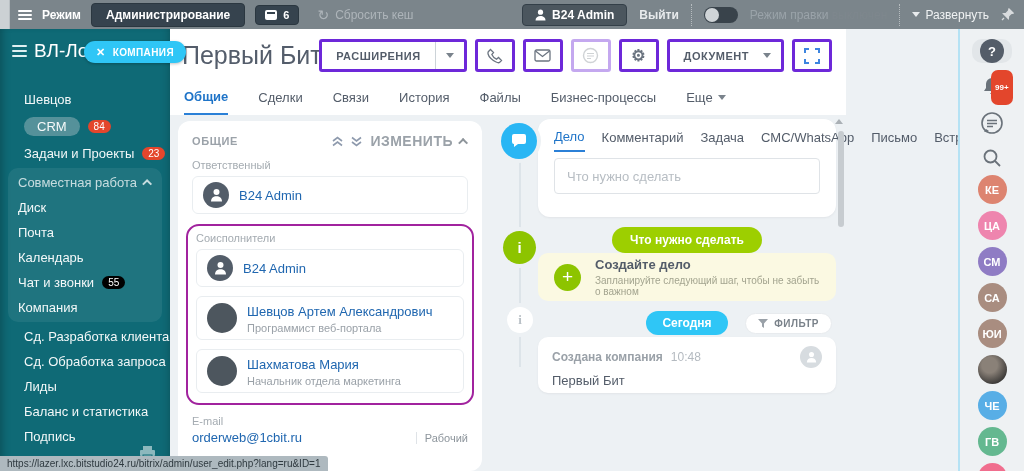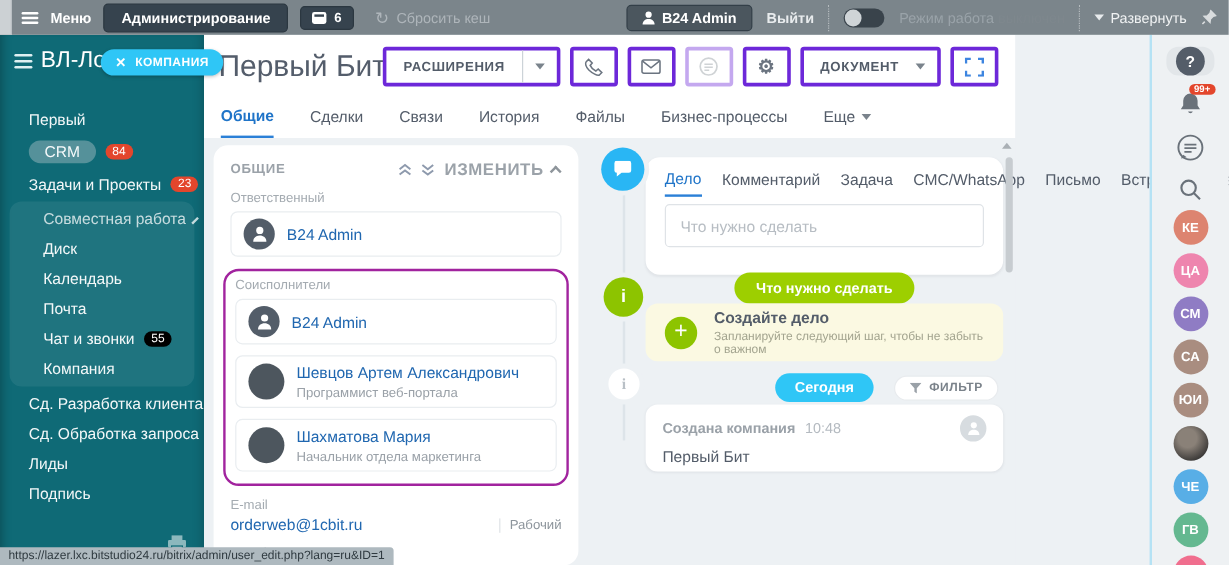--- a/index.html
+++ b/index.html
@@ -44,21 +44,21 @@
   .sb-company { position:absolute; left:84px; top:12px; height:22px; border-radius:13px; padding:0 12px;
                 display:flex; align-items:center; gap:7px; color:#fff; font-size:10px; font-weight:bold;
                 letter-spacing:.4px; cursor:pointer; box-shadow:0 1px 3px rgba(0,0,0,.25); }
   .sb-company .x { font-size:11px; font-weight:bold; }
   .sb-menu { margin-top:14px; }
   .sb-item { padding:5px 10px 5px 24px; color:rgba(255,255,255,.95); font-size:13px; display:flex;
              align-items:center; gap:8px; cursor:pointer; white-space:nowrap; }
   .sb-item .pill { background:rgba(200,210,213,.38); padding:2px 13px; border-radius:12px; }
   .sb-badge { font-size:10px; font-weight:normal; color:#fff; padding:1px 6px; border-radius:9px; }
   .sb-group { margin:2px 8px; padding:2px 0; background:rgba(255,255,255,.07); border-radius:10px; }
-  .sb-group .sb-item { padding-left:28px; }
+  .sb-group .sb-item { padding-left:10px; }
   .sb-group-head { color:rgba(255,255,255,.75); }
   .chev { display:inline-block; width:7px; height:7px; border-left:2px solid currentColor; border-top:2px solid currentColor; }
   .chev.up { transform:rotate(45deg) translateY(2px); }
   .sb-printer { position:absolute; right:14px; bottom:10px; opacity:.65; cursor:pointer; }
 
   
   .main { position:absolute; left:170px; top:29px; width:676px; height:442px; }
   .m-header { position:absolute; left:0; top:0; right:0; height:86px; background:#fff; }
   .m-title-row { position:absolute; left:12px; top:12px; display:flex; align-items:center; gap:10px; }
   .m-title { font-size:25px; font-weight:400; color:#545d6b; }
@@ -100,21 +100,21 @@
   .phone-lnk { border-bottom:1px dashed #8fb4dd; }
 
   
   .tl-line { position:absolute; left:349px; top:26px; width:2px; height:226px; background:#dde4e9; }
   .tl-dot { position:absolute; border-radius:50%; display:flex; align-items:center; justify-content:center; z-index:2; }
   .tl-chat { left:331px; top:8px; width:36px; height:36px; background:#29b6f4; box-shadow:0 0 0 4px #edf1f4; }
   .tl-green { left:333px; top:116px; width:33px; height:33px; background:#8dc400; color:#fff; font-weight:bold;
               font-size:15px; box-shadow:0 0 0 4px #edf1f4; }
   .tl-gray { left:337px; top:192px; width:26px; height:26px; background:#fff; color:#b9c0c6; font-size:13px;
              font-weight:bold; box-shadow:0 0 0 4px #edf1f4; font-family:"Liberation Serif",serif; }
-  .card-activity { position:absolute; left:368px; top:16px; right:10px; height:98px; background:#fff;
+  .card-activity { position:absolute; left:368px; top:4px; right:10px; height:98px; background:#fff;
                    border-radius:12px; padding:10px 16px; box-shadow:0 1px 2px rgba(83,92,105,.08); }
   .tl-tabs { display:flex; align-items:center; gap:17px; }
   .tl-tab { font-size:13px; color:#535c69; padding-bottom:6px; cursor:pointer; display:flex; gap:4px; align-items:center;}
   .tl-tab.active { color:#1f74c8; border-bottom:2px solid #2b80d7; }
   .tl-tab.more { margin-left:auto; }
   .todo-input { width:100%; margin-top:6px; height:36px; border:1px solid #dfe3e7; border-radius:4px;
                 padding:0 12px; font-size:13px; color:#535c69; font-family:"Liberation Sans",sans-serif; outline:none; }
   .todo-input::placeholder { color:#b7bdc3; }
   .green-row { position:absolute; left:368px; right:10px; top:112px; display:flex; justify-content:center; }
   .green-btn { color:#fff; font-size:12px; font-weight:bold; padding:6px 18px; border-radius:16px;
@@ -146,40 +146,40 @@
   
   .rightbar { position:absolute; right:0; top:29px; width:66px; height:442px; background:#eef1f3;
               border-left:2px solid #b5e2f4; display:flex; flex-direction:column; align-items:center;
               padding-top:10px; overflow:hidden; }
   .rb-help-wrap { width:40px; height:40px; background:#e2e6e9; border-radius:10px; display:flex;
                   align-items:center; justify-content:center; cursor:pointer; }
   .rb-help { width:24px; height:24px; border-radius:50%; background:#545d69; color:#fff; font-size:13px;
              font-weight:bold; display:flex; align-items:center; justify-content:center; }
   .rb-icon { margin-top:13px; position:relative; cursor:pointer; }
   .rb-badge { position:absolute; top:-6px; left:10px; color:#fff; font-size:8px; font-weight:bold;
-              padding:0 4px; border-radius:7px; }
+              padding:13px 4px; border-radius:7px; }
   .rb-avatar { width:29px; height:29px; border-radius:50%; color:#fff; font-size:11px; font-weight:bold;
                display:flex; align-items:center; justify-content:center; margin-top:7px; flex:none; cursor:pointer; }
   .rb-avatar.photo { background:radial-gradient(circle at 40% 35%, #8a8178 0 30%, #3c3a38 75%); }
 
   
   .statusbar { position:absolute; left:0; bottom:0; height:15px; background:#aeb9bf; color:#2f3a40;
                font-size:10px; padding:2px 7px 0 7px; border-radius:0 3px 0 0; z-index:50; white-space:nowrap; }
 </style>
 </head>
 <body>
 
 <div class="topbar">
   <div class="tb-strip"></div>
   <div class="tb-burger">
       <i></i>
       <i></i>
       <i></i>
     </div>
-  <span class="tb-menu">Меню</span>
+  <span class="tb-menu">Режим</span>
   <button class="tb-admin">Администрирование</button>
   <div class="tb-counter">
     <span class="doc"></span>
     <span>6</span>
   </div>
   <div class="tb-cache">
     <span class="rf">↻</span>
     <span>Сбросить кеш</span>
   </div>
   <div class="tb-right">
@@ -189,21 +189,21 @@
           <path d="M0.5 11.5 c0-3 2.2-4.6 5-4.6 s5 1.6 5 4.6z" fill="#fff"></path>
         </svg>
       <span>B24 Admin</span>
     </div>
     <span class="tb-logout">Выйти</span>
     <span class="tb-sep"></span>
     <div class="tb-toggle">
         <span class="knob"></span>
       </div>
     <span class="tb-em">
-      <span>Режим работа</span> <b>выключен</b>
+      <span>Режим правки</span> <b>выключен</b>
     </span>
     <span class="tb-sep"></span>
     <div class="tb-expand">
       <span class="caret" style="border-top-color:#e8ebed"></span>
       <span>Развернуть</span>
     </div>
     <svg class="ic" width="13" height="13" viewBox="0 0 13 13">
         <path d="M8 1 l4 4 -2 .6 -2.4 2.4 -.3 2.5 -4.8-4.8 2.5-.3 L7.4 3z M3 10 l-2 2" stroke="#d9dcde" stroke-width="1.3" fill="#d9dcde"></path>
       </svg>
   </div>
@@ -217,60 +217,63 @@
         <i></i>
       </div>
     <div class="sb-title">ВЛ-Лод</div>
     <div class="sb-company" style="background-color: rgb(47, 198, 246);">
       <span class="x">✕</span>
       <span>КОМПАНИЯ</span>
     </div>
   </div>
   <div class="sb-menu">
     <div class="sb-item">
-        <span>Первый</span>
+        <span>Шевцов</span>
       </div>
     <div class="sb-item">
       <span class="pill">CRM</span>
       <span class="sb-badge" style="background-color: rgb(227, 70, 44);">84</span>
     </div>
     <div class="sb-item">
       <span>Задачи и Проекты</span>
       <span class="sb-badge" style="background-color: rgb(227, 70, 44);">23</span>
     </div>
     <div class="sb-group">
       <div class="sb-item sb-group-head">
         <span>Совместная работа</span>
           <span class="chev up"></span>
       </div>
       <div class="sb-item">
           <span>Диск</span>
         </div>
       <div class="sb-item">
+          <span>Почта</span>
+        </div>
+      <div class="sb-item">
           <span>Календарь</span>
-        </div>
-      <div class="sb-item">
-          <span>Почта</span>
         </div>
       <div class="sb-item">
         <span>Чат и звонки</span>
         <span class="sb-badge" style="background-color: #000000;">55</span>
       </div>
       <div class="sb-item">
           <span>Компания</span>
         </div>
     </div>
     <div class="sb-item">
         <span>Сд. Разработка клиента</span>
       </div>
     <div class="sb-item">
         <span>Сд. Обработка запроса</span>
       </div>
     <div class="sb-item">
         <span>Лиды</span>
+      </div>
+    <div class="sb-item">
+        <span>Баланс и статистика</span>
       </div>
     <div class="sb-item">
         <span>Подпись</span>
       </div>
 
   </div>
   <svg class="sb-printer ic" width="17" height="15" viewBox="0 0 17 15">
       <rect x="4" y="0" width="9" height="4" fill="#cfe2e4"></rect>
       <rect x="1" y="4" width="15" height="6" rx="1" fill="#cfe2e4"></rect>
       <rect x="4" y="9" width="9" height="5" fill="#cfe2e4" stroke="#0f6a76"></rect>

